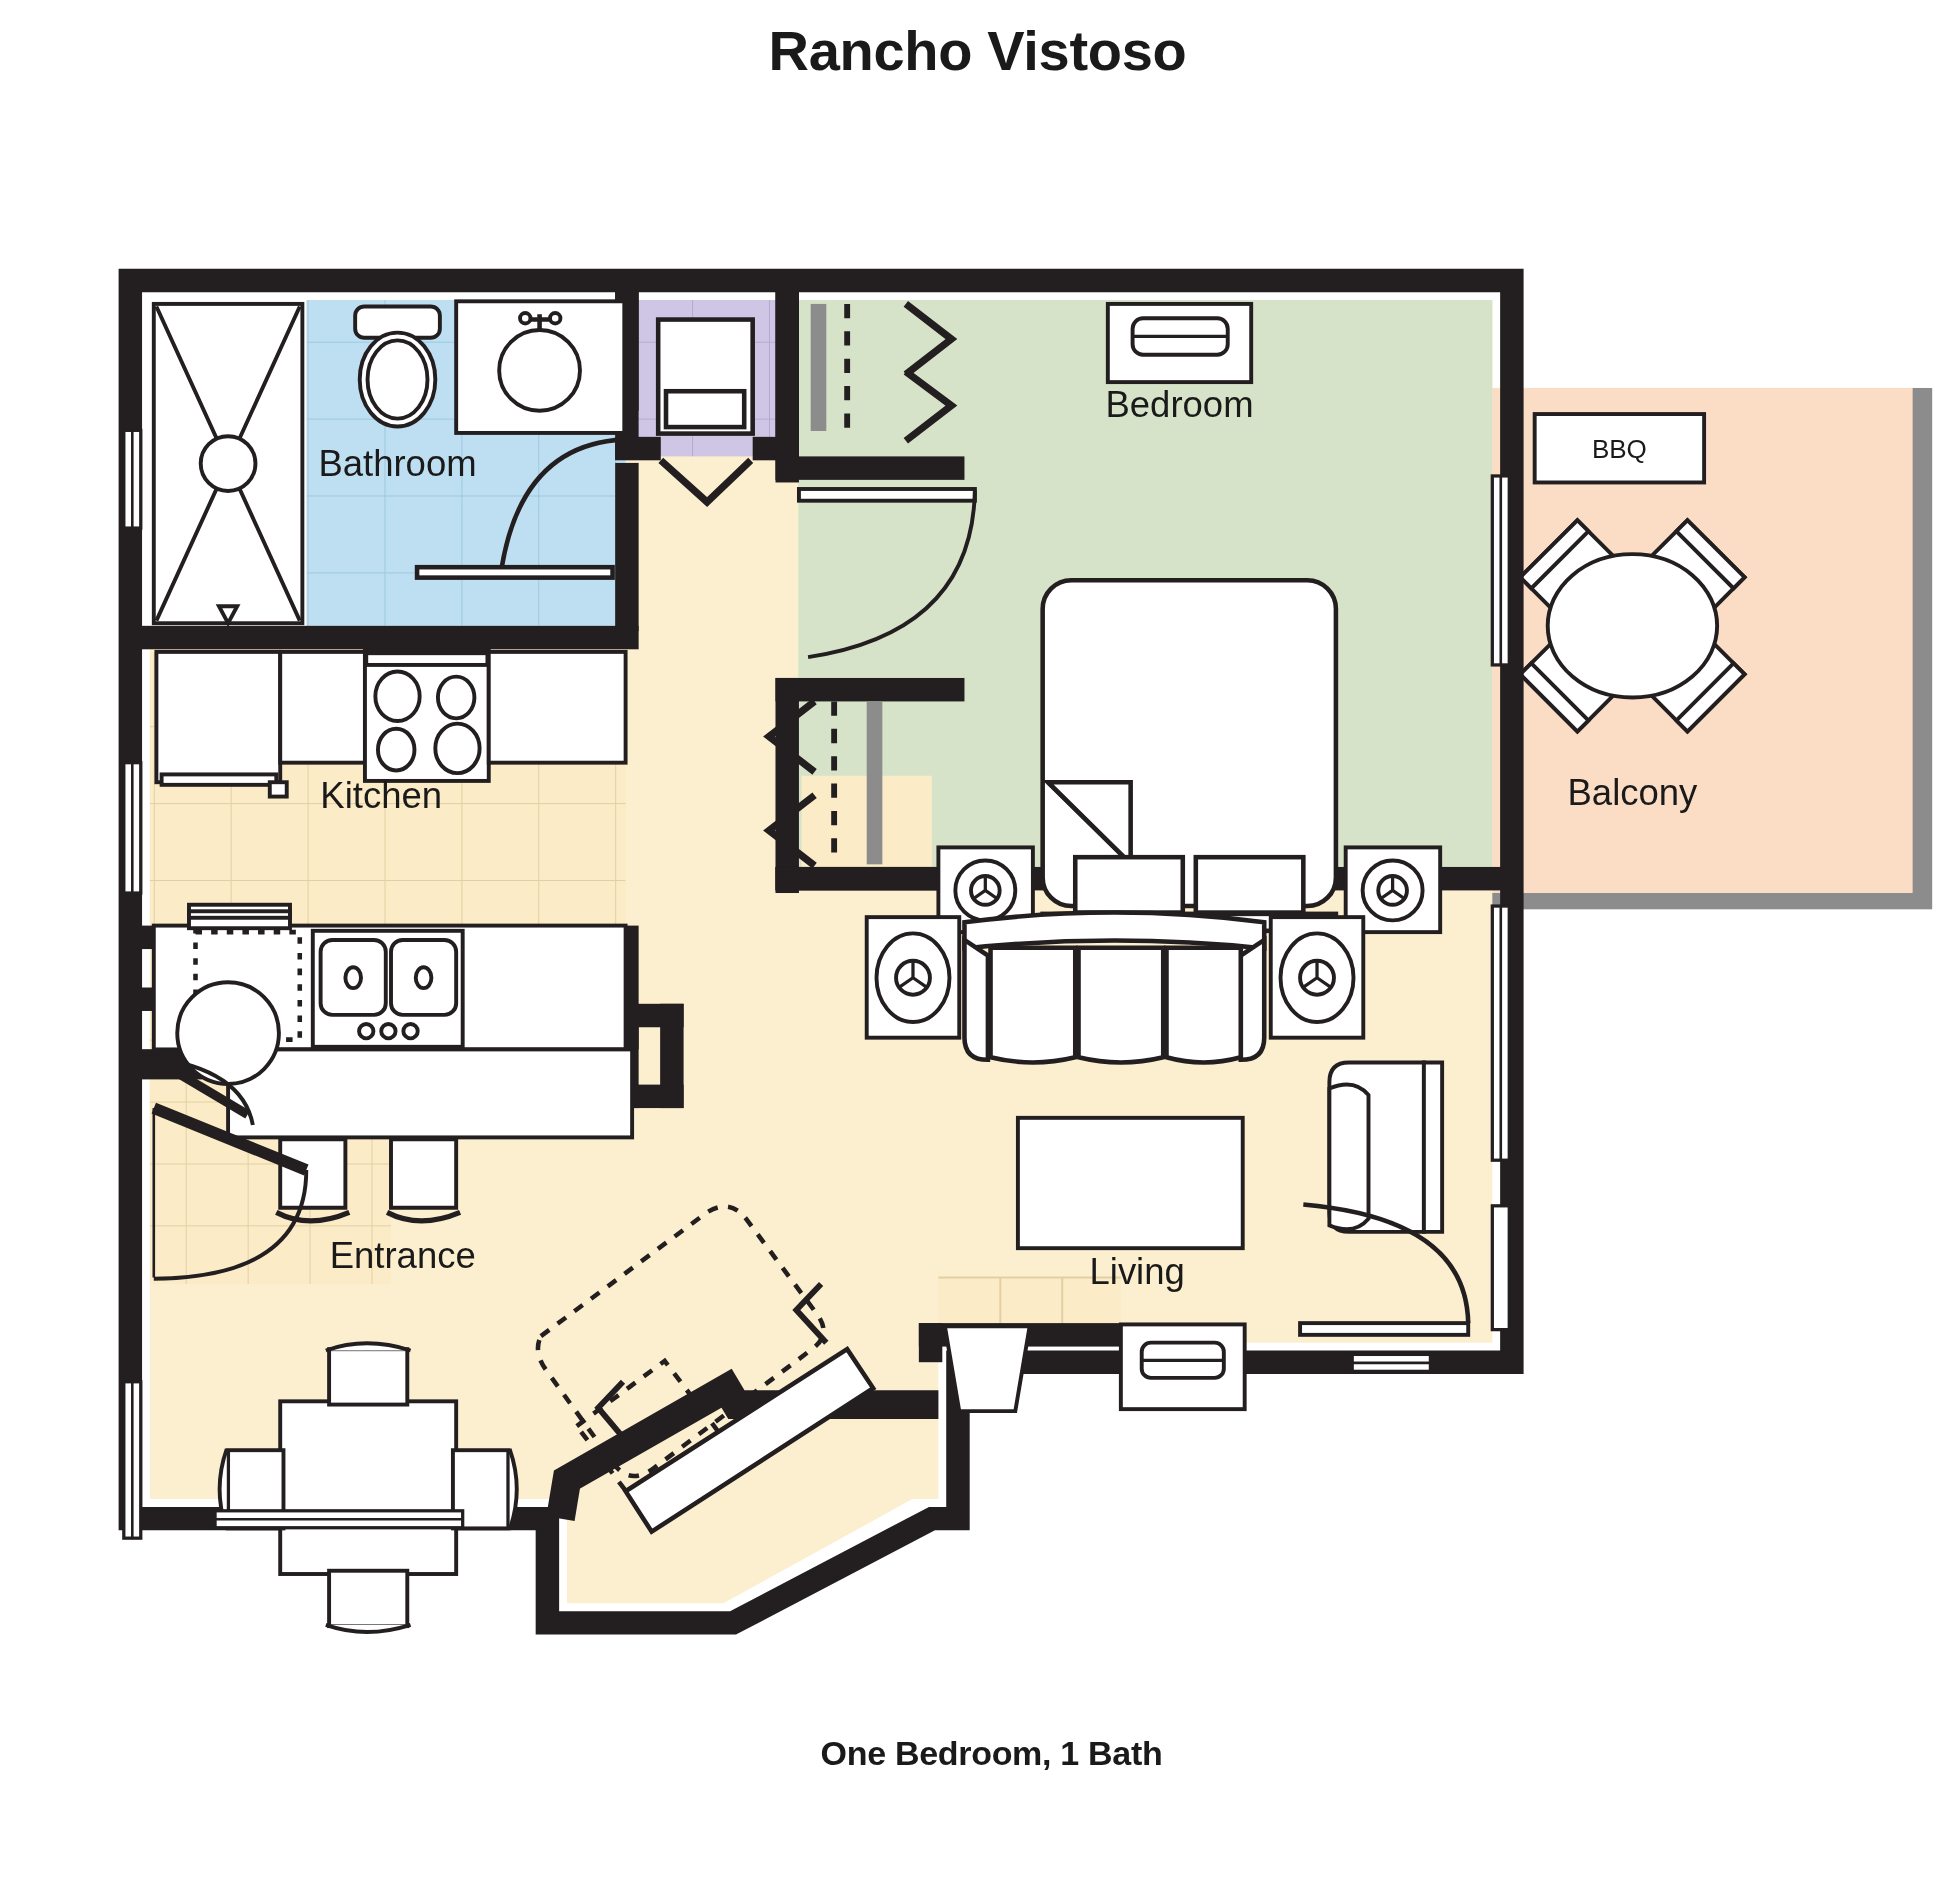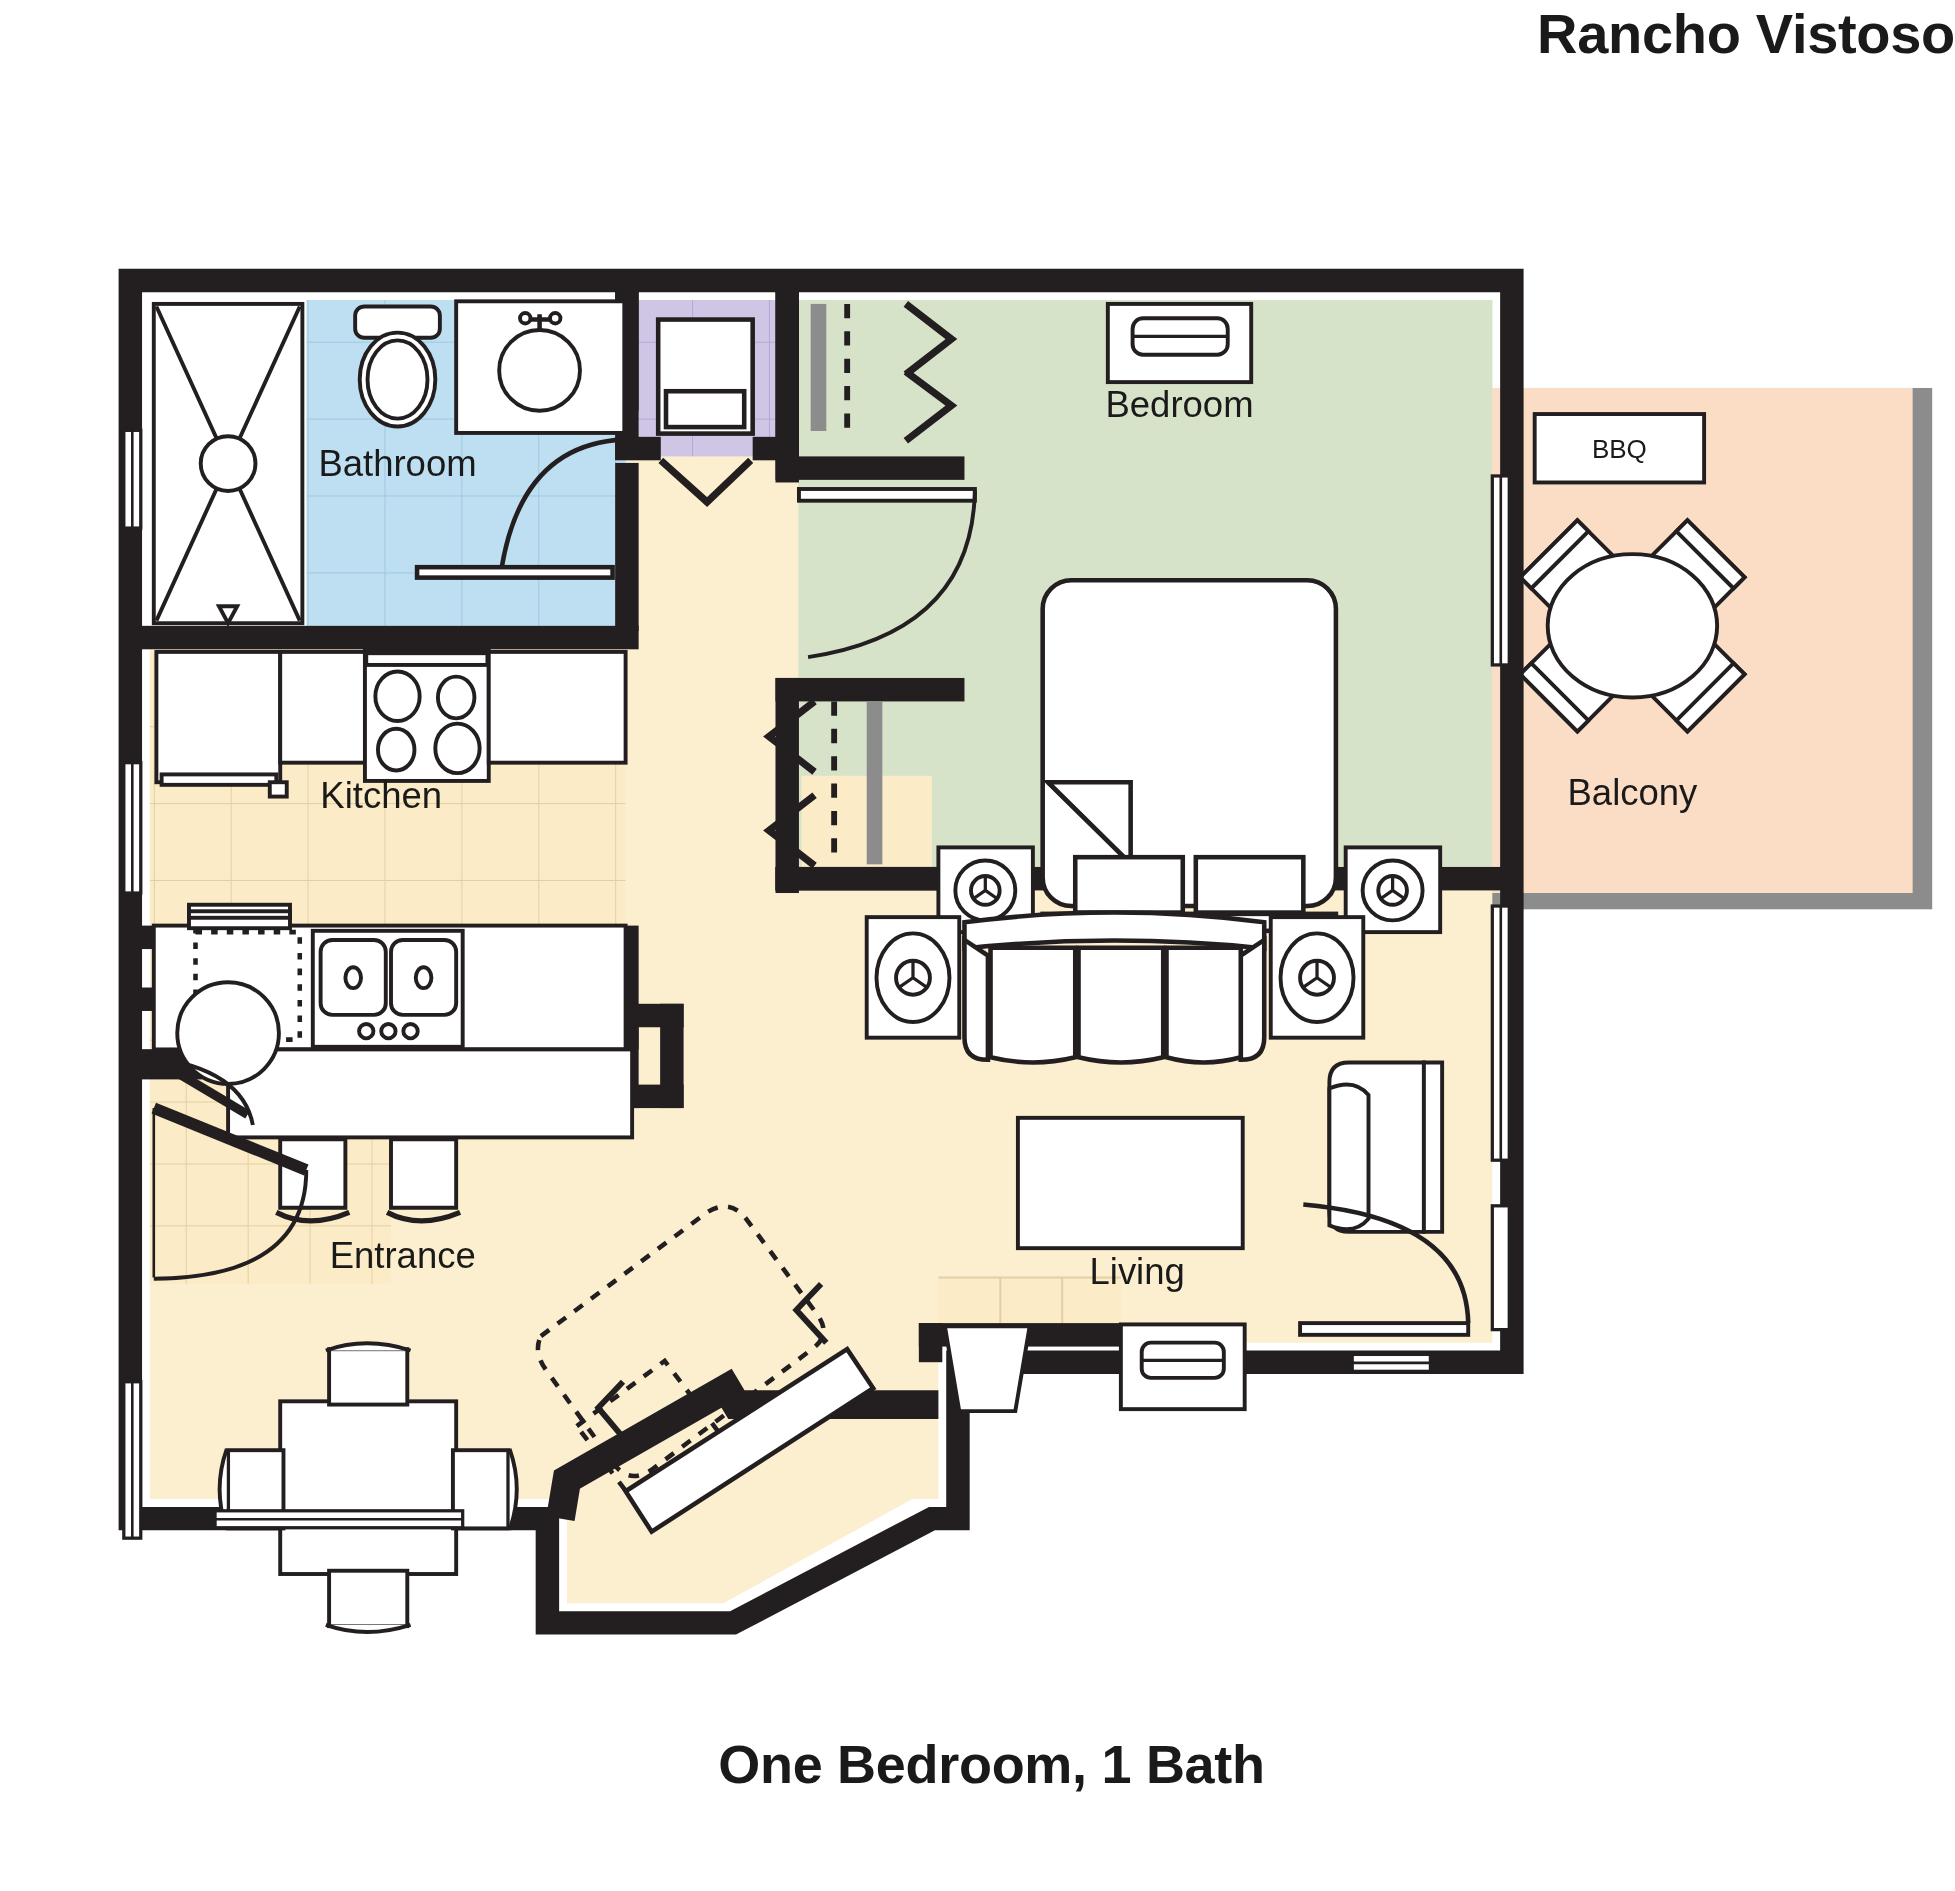--- a/index.html
+++ b/index.html
@@ -14,44 +14,44 @@
     font-family: "Liberation Sans", sans-serif;
     color: #1a1a1a;
     position: relative;
     overflow: hidden;
   }
   #plan-title {
     position: absolute;
     top: 0;
     left: 0;
     width: 1955px;
-    text-align: right;
+    text-align: center;
     font-size: 56px;
     font-weight: bold;
     letter-spacing: -0.3px;
     line-height: 1.05;
-    padding-top: 5px;
+    padding-top: 22px;
     box-sizing: border-box;
   }
   #floorplan-canvas {
     position: absolute;
     top: 111px;
     left: 0;
     width: 1955px;
     height: 1551px;
   }
   #plan-footer {
     position: absolute;
     top: 1734px;
     left: 0;
     width: 1955px;
     text-align: center;
   }
   #footer-main {
-    font-size: 54px;
+    font-size: 34px;
     font-weight: bold;
     line-height: 1.12;
     letter-spacing: -0.3px;
     padding-left: 28px;
   }
   #footer-note {
     font-size: 35px;
     font-weight: normal;
     line-height: 1.2;
     margin-top: 2.6px;

